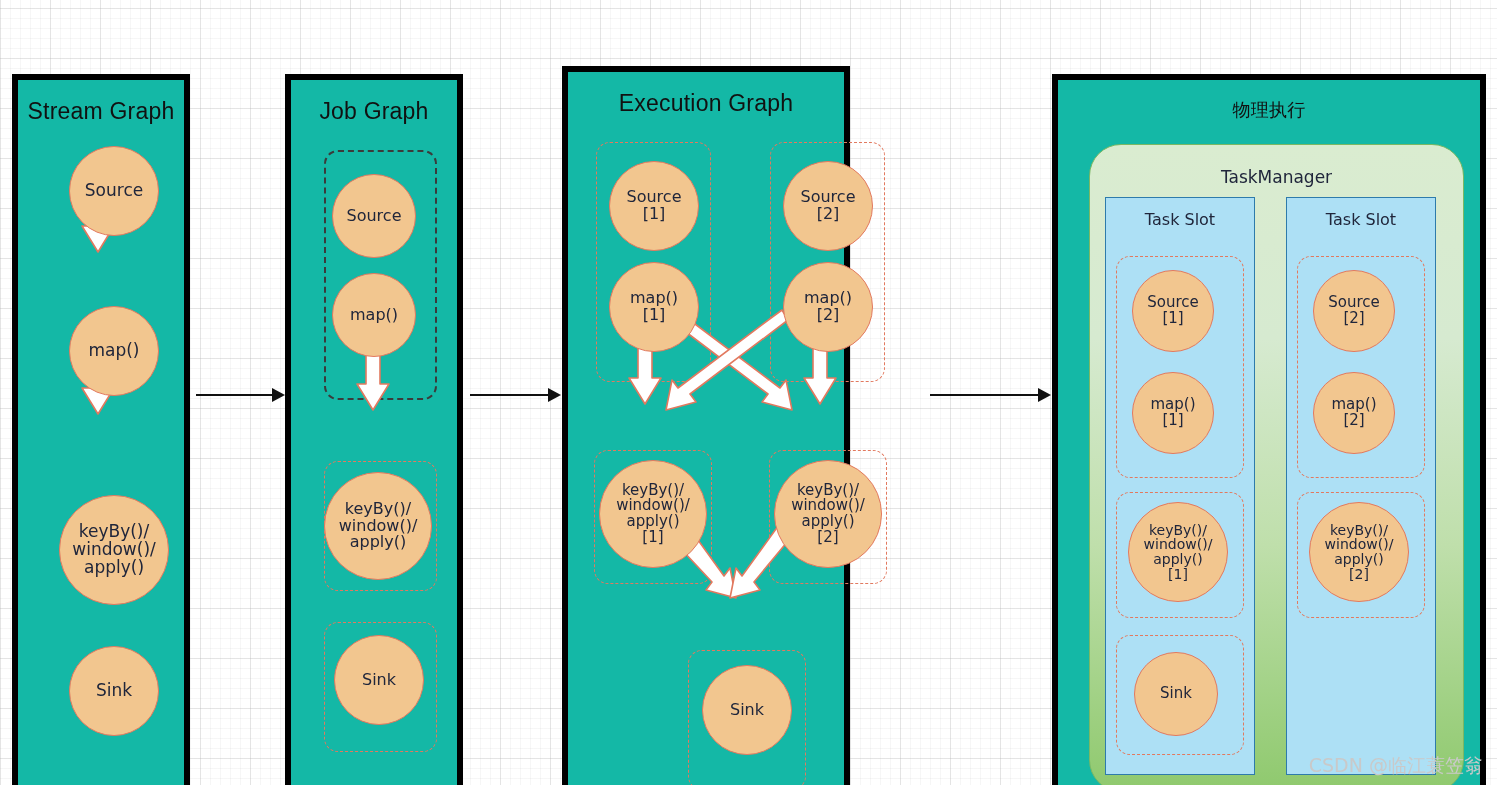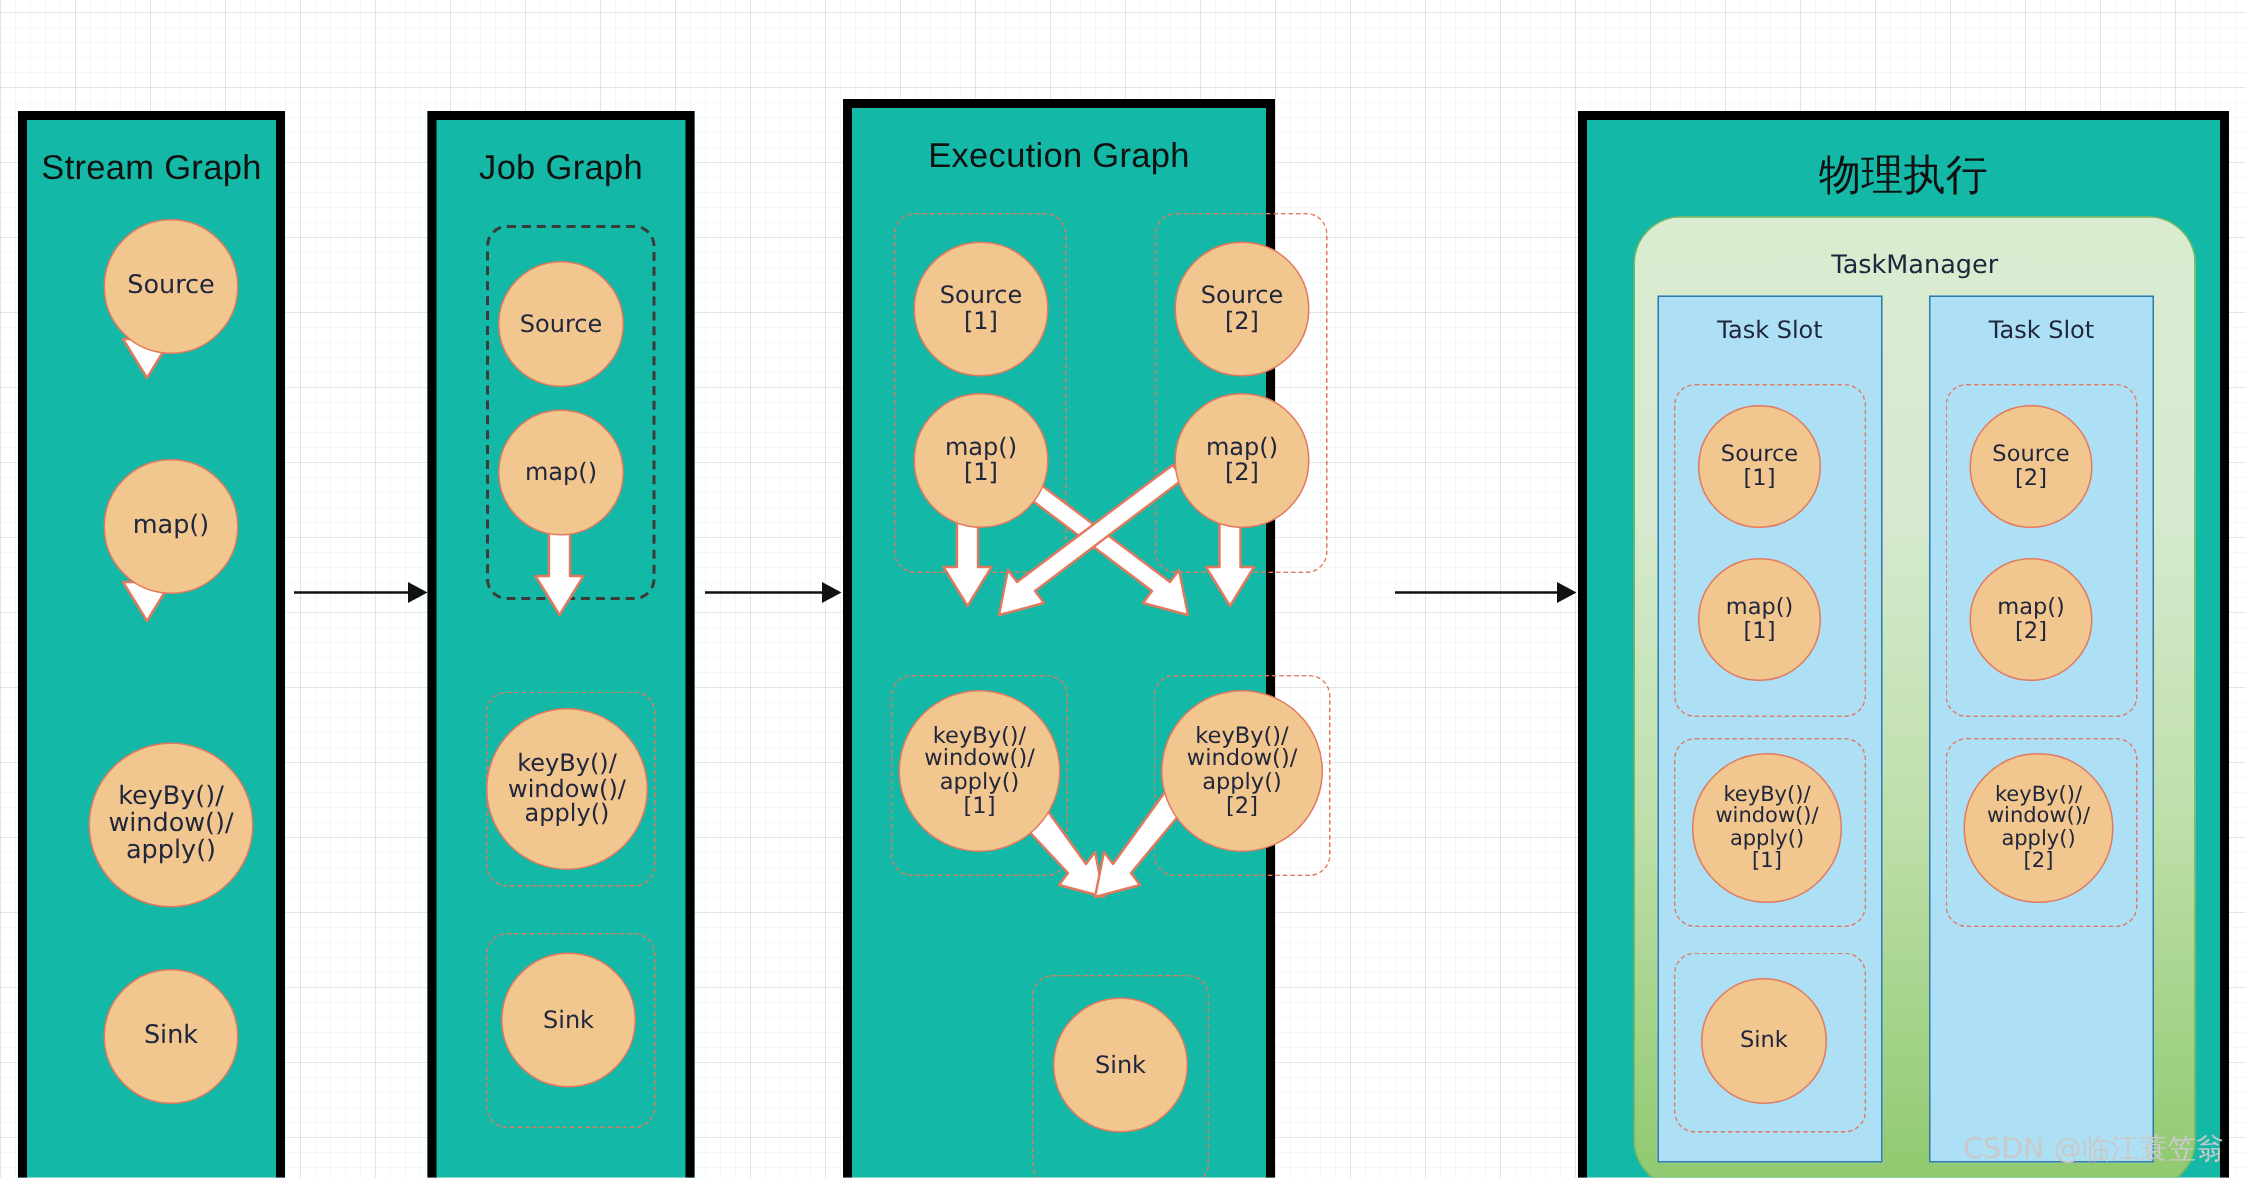--- a/index.html
+++ b/index.html
@@ -29,21 +29,21 @@
   }
   .panel-title{
     position:absolute;left:0;right:0;top:18px;
     text-align:center;
     font-family:"Liberation Sans", sans-serif;
     font-size:23px;
     font-weight:400;
     color:#111111;
     letter-spacing:.2px;
   }
-  .panel-title.cjk{font-family:"DejaVu Sans", sans-serif;font-size:28px;}
+  .panel-title.cjk{font-family:"DejaVu Sans", sans-serif;font-size:18px;}
 
   
   .node{
     position:absolute;
     border-radius:50%;
     background:#f2c68f;
     border:1.6px solid #e2795f;
     box-sizing:border-box;
     display:flex;align-items:center;justify-content:center;
     text-align:center;

